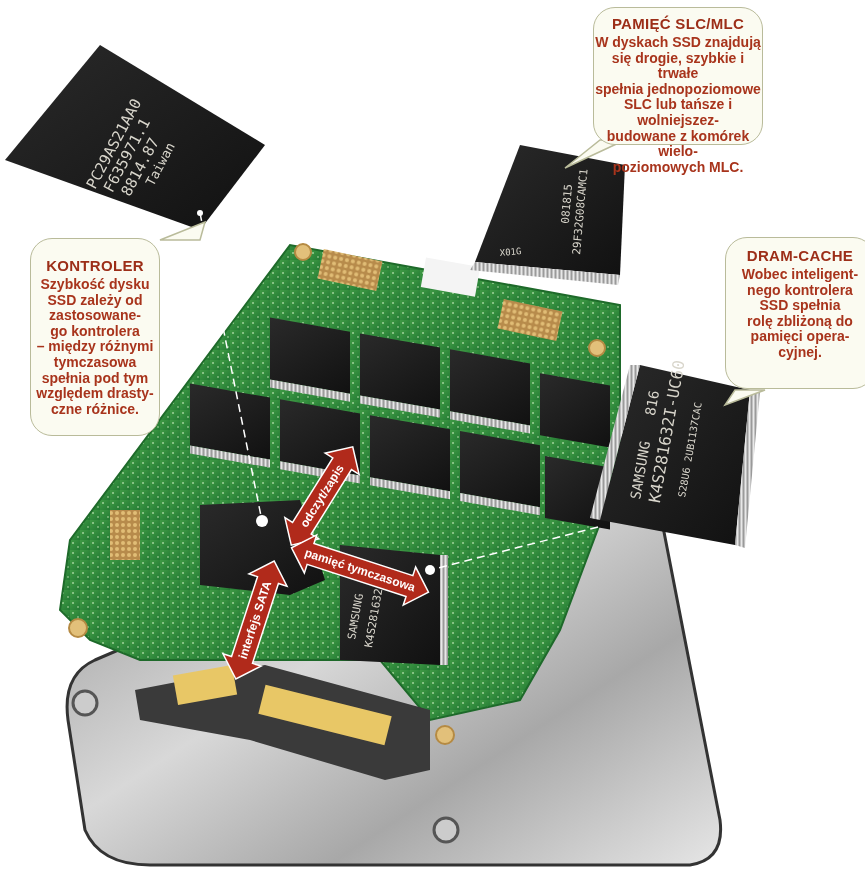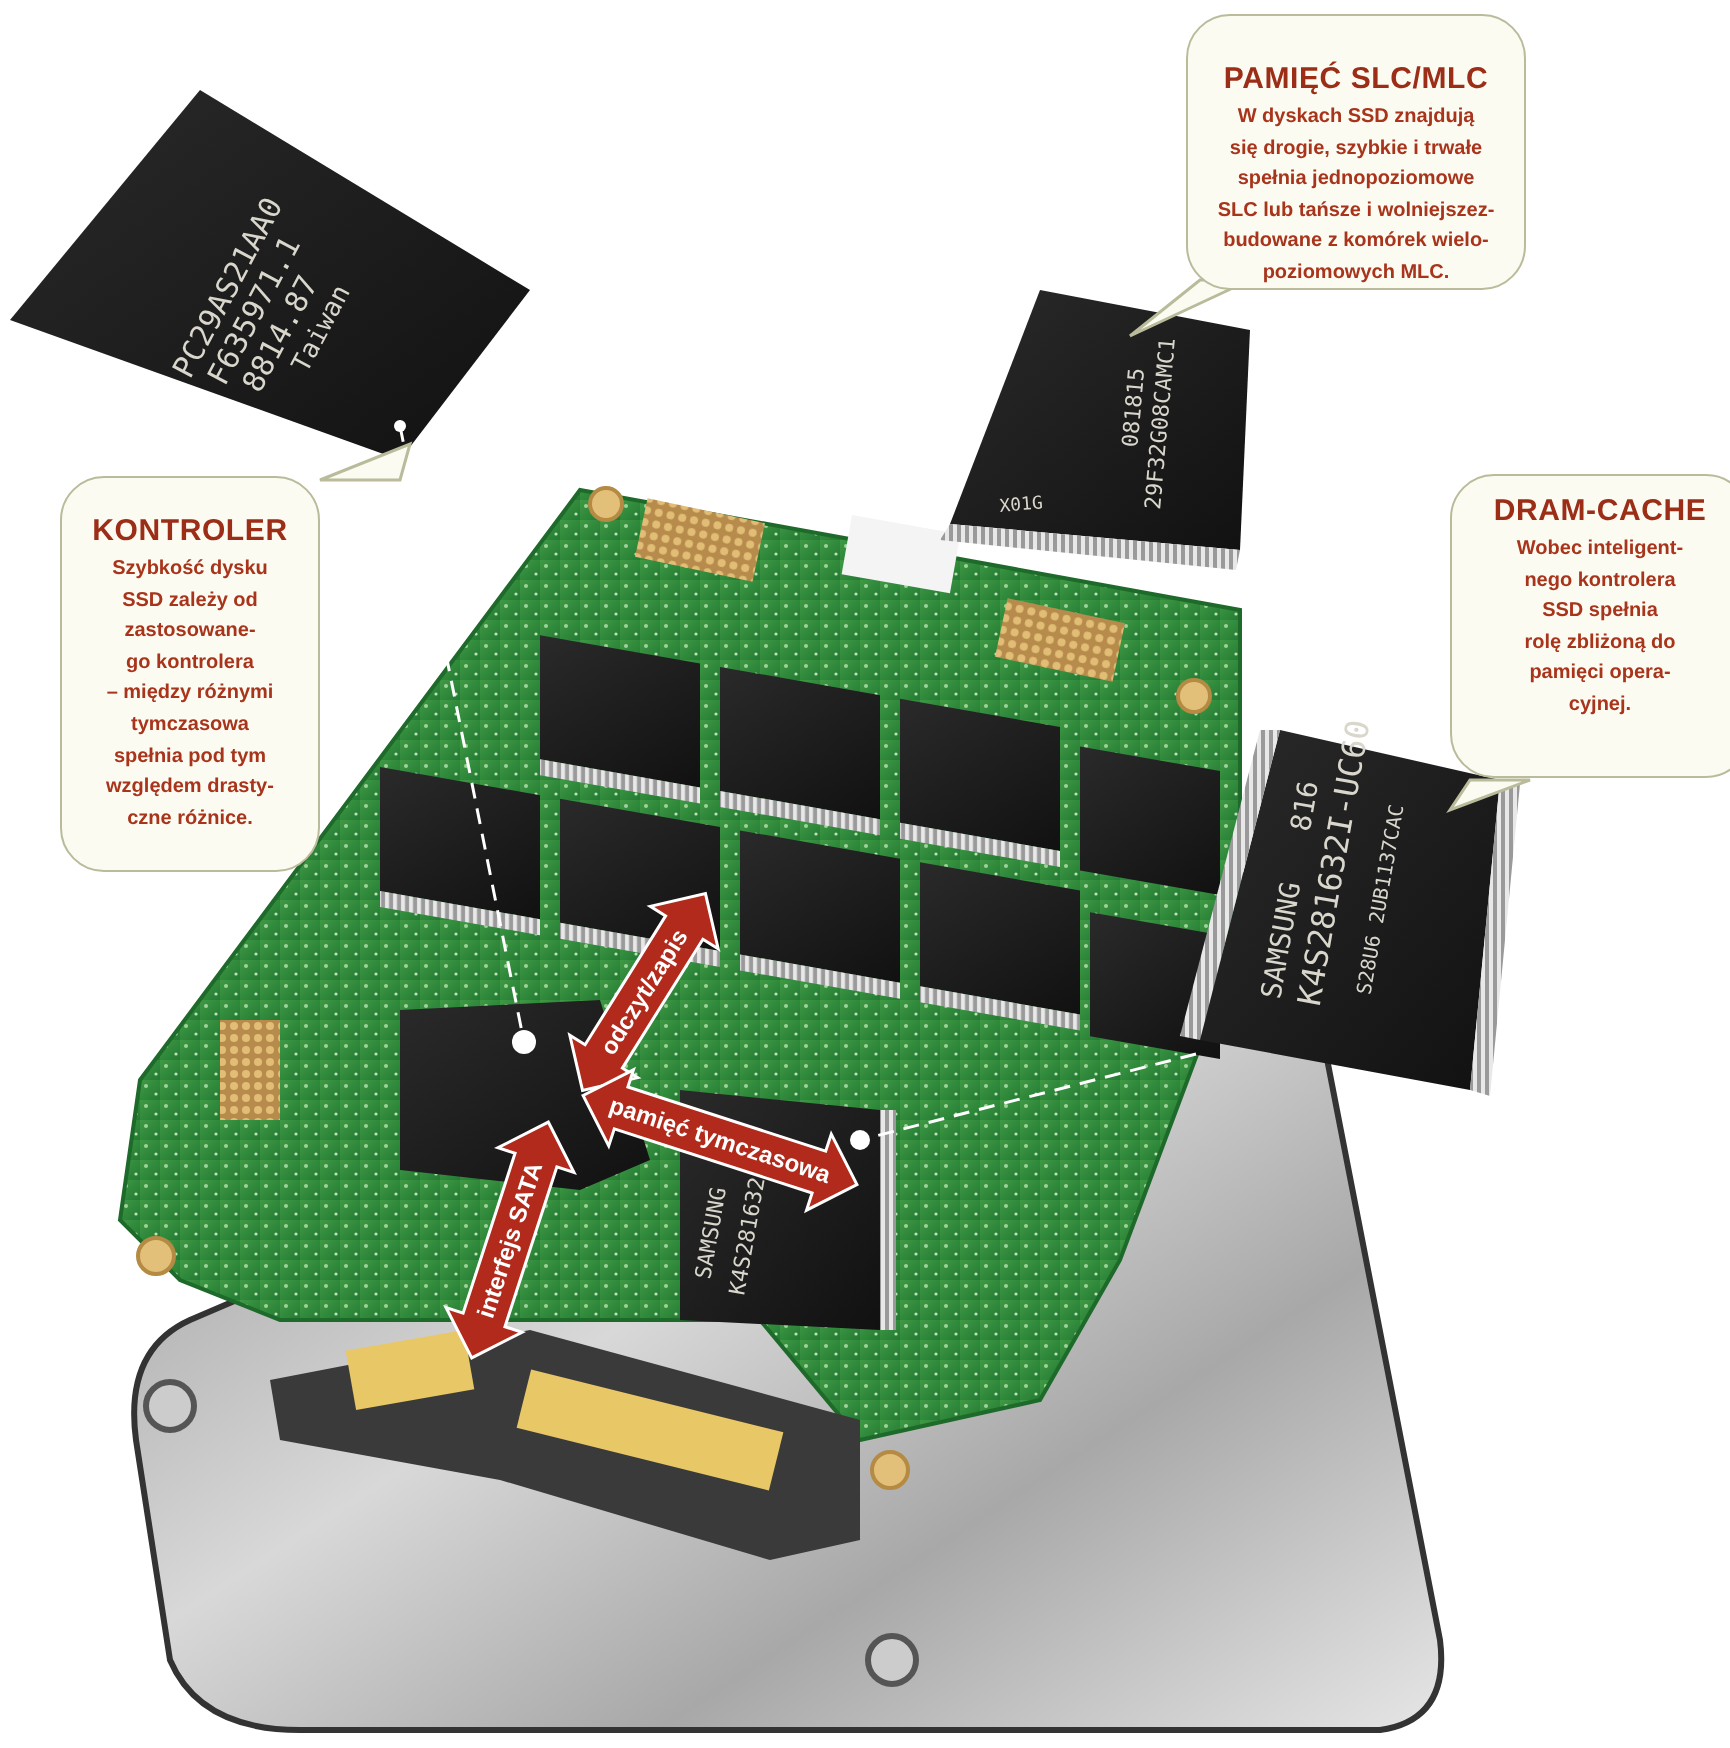--- a/index.html
+++ b/index.html
@@ -1,20 +1,20 @@
 <!DOCTYPE html>
 <html><head>
 <meta charset="utf-8">
 <style>
   html,body{margin:0;padding:0;background:#fff;}
   body{width:865px;height:874px;position:relative;overflow:hidden;font-family:"Liberation Sans",sans-serif;}
   .layer{position:absolute;left:0;top:0;width:865px;height:874px;}
   .callout{position:absolute;background:#fbfbf1;border:1.5px solid #b9bb9a;border-radius:22px;box-sizing:border-box;text-align:center;color:#a8341c;font-weight:bold;font-family:"Liberation Sans",sans-serif;}
   .callout .title{font-size:15px;letter-spacing:0.3px;margin-bottom:3px;color:#9c2e18;}
-  .callout .body{font-size:10px;line-height:15.6px;}
+  .callout .body{font-size:14px;line-height:15.6px;}
   .chip-text{font-family:"DejaVu Sans Mono",monospace;fill:#d9d6cc;}
   .arrow-label{font-family:"Liberation Sans",sans-serif;font-weight:bold;fill:#fff;font-size:12px;}
 </style>
 </head>
 <body>
 
 <svg class="layer" width="865" height="874" viewBox="0 0 865 874">
   <defs>
     <linearGradient id="plate" x1="0" y1="0" x2="1" y2="1">
       <stop offset="0" stop-color="#8a8a8a"></stop>
@@ -158,21 +158,21 @@
     <text class="arrow-label" x="0" y="4" text-anchor="middle" font-size="11">interfejs SATA</text>
   </g>
 </svg>
 
 <svg class="layer" width="865" height="874" viewBox="0 0 865 874">
   <polygon points="600,140 625,140 565,168" fill="#fbfbf1" stroke="#b9bb9a" stroke-width="1.5"></polygon>
   <polygon points="160,240 200,240 205,222" fill="#fbfbf1" stroke="#b9bb9a" stroke-width="1.5"></polygon>
   <polygon points="735,390 765,390 725,405" fill="#fbfbf1" stroke="#b9bb9a" stroke-width="1.5"></polygon>
 </svg>
 
-<div class="callout" style="left:593px;top:7px;width:170px;height:138px;padding-top:23px;">
+<div class="callout" style="left:593px;top:7px;width:170px;height:138px;padding-top:7px;">
   <div class="title">PAMIĘĆ SLC/MLC</div>
   <div class="body">
     <div>W dyskach SSD znajdują</div>
     <div>się drogie, szybkie i trwałe</div>
     <div>spełnia jednopoziomowe</div>
     <div>SLC lub tańsze i wolniejszez-</div>
     <div>budowane z komórek wielo-</div>
     <div>poziomowych MLC.</div>
   </div>
 </div>

